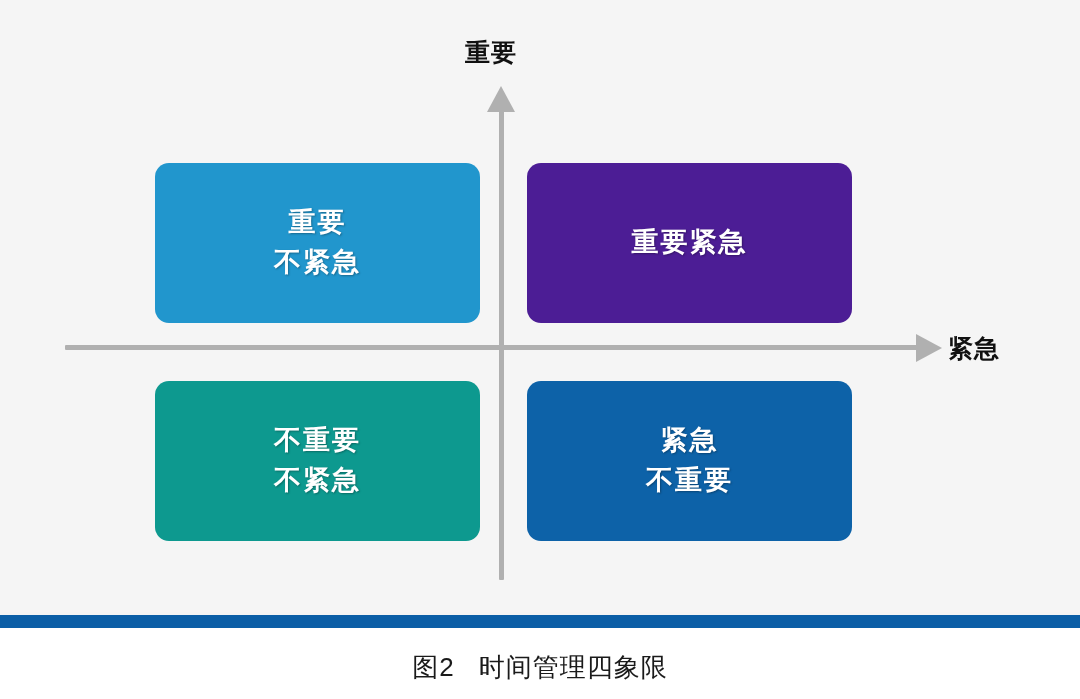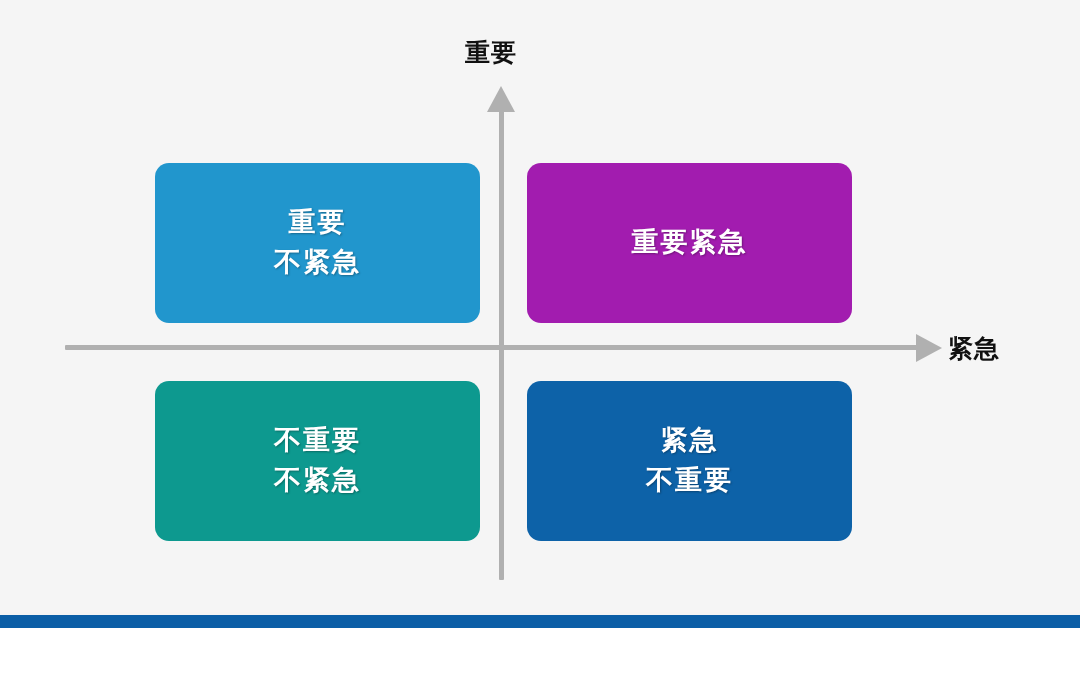--- a/index.html
+++ b/index.html
@@ -189,33 +189,36 @@
     <div class="axis-y-arrow" style="border-bottom-color: rgb(176, 176, 176);"></div>
 
     <div class="axis-label axis-label-y">重要</div>
     <div class="axis-label axis-label-x">紧急</div>
 
     <div class="quad" id="quad-important-not-urgent" style="background: rgb(33, 150, 205);">
       <div class="quad-label" style="color: rgb(255, 255, 255);">重要</div>
       <div class="quad-label" style="color: rgb(255, 255, 255);">不紧急</div>
     </div>
 
-    <div class="quad" id="quad-important-urgent" style="background: #a21caf;">
+    <div class="quad" id="quad-important-urgent" style="background: #4c1d95;">
       <div class="quad-label" style="color: rgb(255, 255, 255);">重要紧急</div>
     </div>
 
     <div class="quad" id="quad-not-important-not-urgent" style="background: rgb(13, 153, 143);">
       <div class="quad-label" style="color: rgb(255, 255, 255);">不重要</div>
       <div class="quad-label" style="color: rgb(255, 255, 255);">不紧急</div>
     </div>
 
     <div class="quad" id="quad-urgent-not-important" style="background: rgb(13, 98, 168);">
       <div class="quad-label" style="color: rgb(255, 255, 255);">紧急</div>
       <div class="quad-label" style="color: rgb(255, 255, 255);">不重要</div>
     </div>
 
   </div>
 
   <div class="bottom-rule" style="background: rgb(11, 94, 166);"></div>
   <div class="caption-band"></div>
 
+  <div class="caption">
+    <span>图2</span><span class="caption-gap"></span><span>时间管理四象限</span>
+  </div>
 
 </div>
 
 </body></html>

